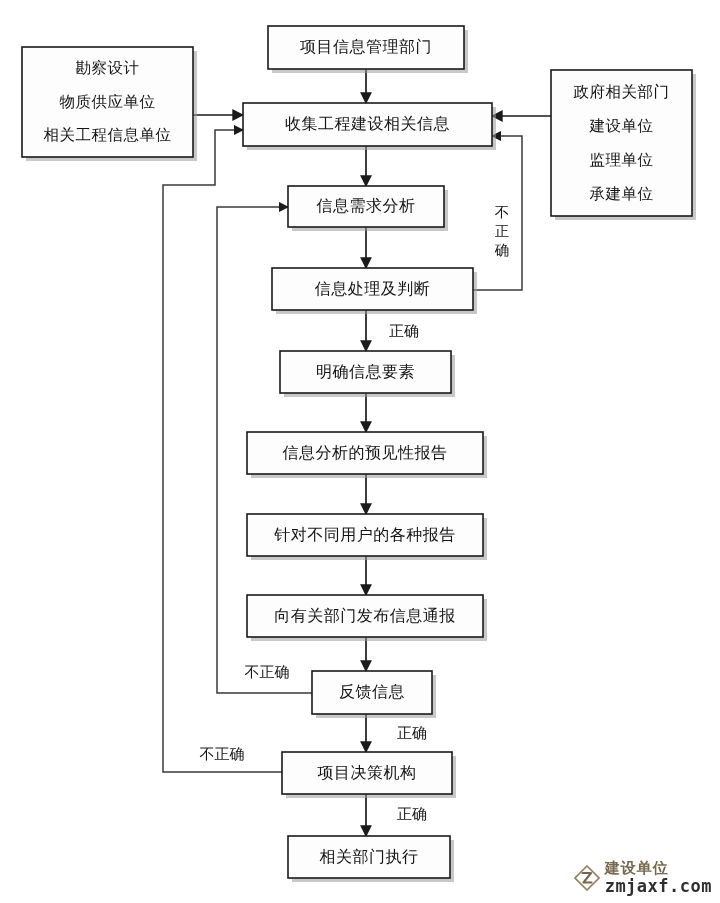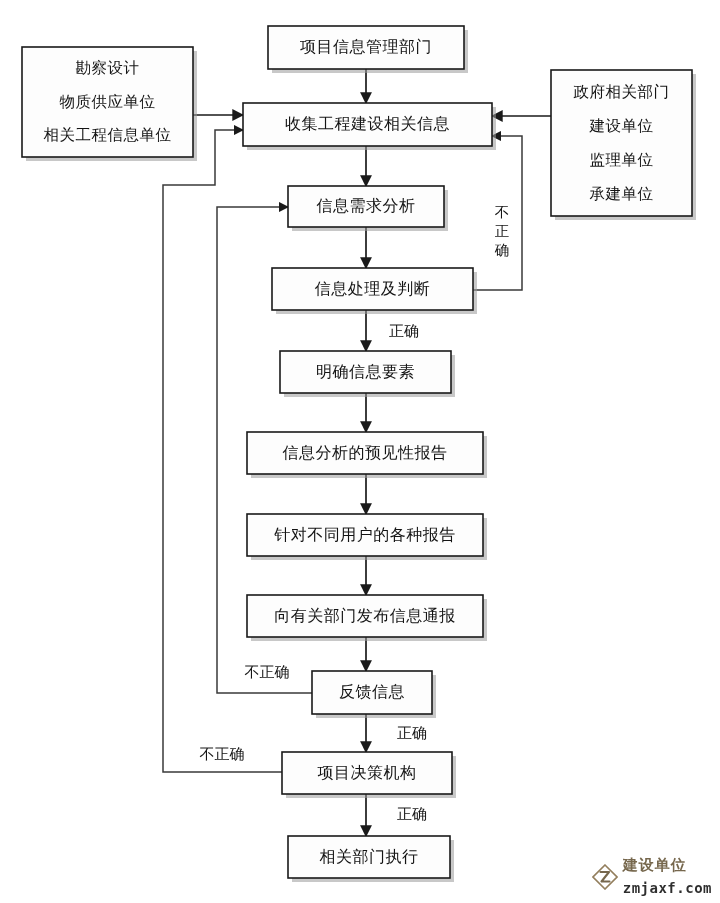--- a/index.html
+++ b/index.html
@@ -30,22 +30,22 @@
     display:flex;align-items:center;gap:5px;opacity:.92;
   }
   #wm-mark{width:26px;height:26px;flex:0 0 auto;}
   #wm-txt{display:flex;flex-direction:column;line-height:1;}
   #wm-cn{
     font-family:"DejaVu Sans","Liberation Sans",sans-serif;
     font-size:15px;font-weight:bold;color:#6b5b3e;letter-spacing:1px;
   }
   #wm-en{
     font-family:"DejaVu Sans Mono","Liberation Mono",monospace;
-    font-size:14px;font-weight:bold;color:#1d1d1d;letter-spacing:.5px;
-    margin-top:8px;
+    font-size:17px;font-weight:bold;color:#1d1d1d;letter-spacing:.5px;
+    margin-top:2px;
   }
 </style>
 </head>
 <body>
 
 <svg id="canvas" viewBox="0 0 720 903">
   <defs>
     <marker id="arrow" viewBox="0 0 10 10" refX="9" refY="5" markerWidth="7" markerHeight="7" orient="auto-start-reverse">
       <path d="M 0 0 L 10 5 L 0 10 z" fill="#1a1a1a"></path>
     </marker>

